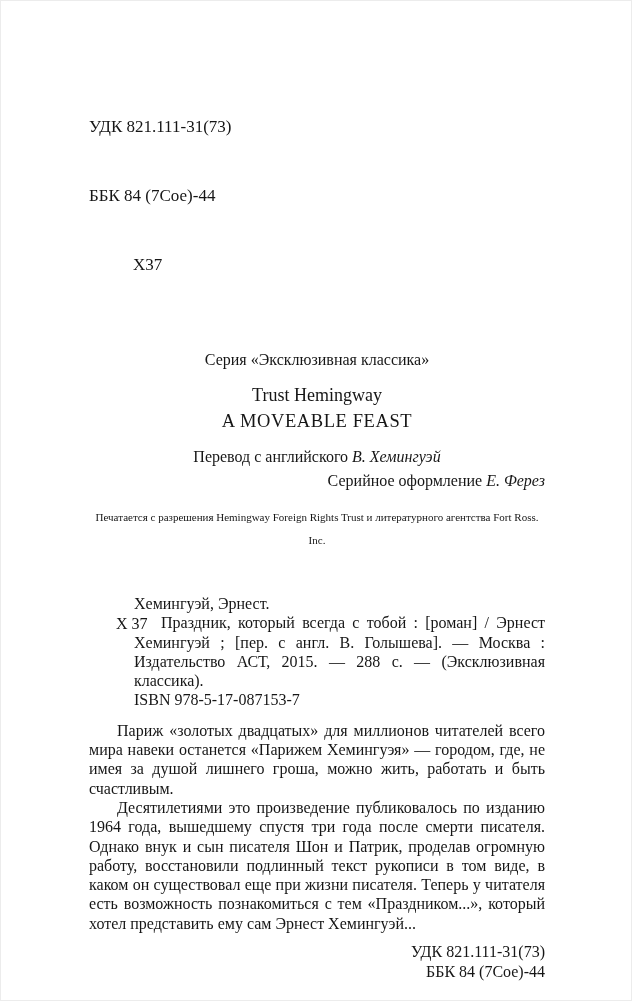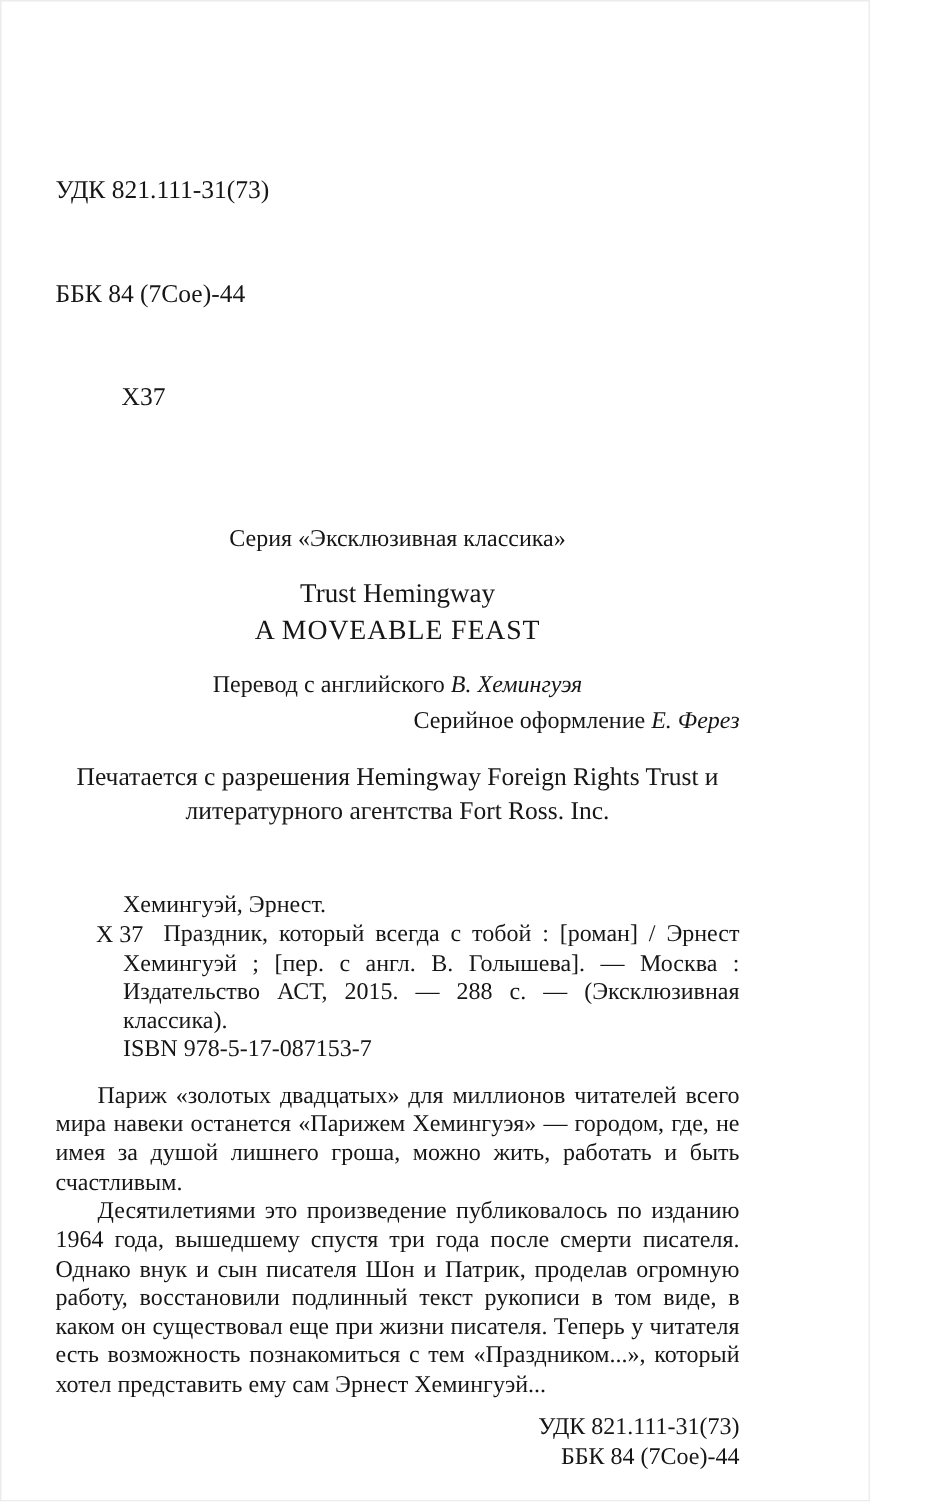--- a/index.html
+++ b/index.html
@@ -4,35 +4,35 @@
 <style>
   * { margin: 0; padding: 0; box-sizing: border-box; }
   html, body { background: #ffffff; }
   body {
     width: 632px; height: 1001px;
     font-family: "Liberation Serif", serif;
     color: #161616;
     position: relative;
   }
   .page {
-    width: 580px; height: 1001px;
+    width: 632px; height: 1001px;
     background: #ffffff;
     border: 1px solid #ececec;
-    padding: 68px 86px 0 36px;
+    padding: 68px 86px 0 88px;
     overflow: hidden;
   }
   .top-codes { font-size: 17px; line-height: 23px; white-space: pre; }
   .top-codes .author-code { padding-left: 44px; }
 
   .series { text-align: center; margin-top: 28px; font-size: 16px; line-height: 20px; }
   .author-line { text-align: center; margin-top: 14px; font-size: 18px; line-height: 23px; }
   .title-line { text-align: center; margin-top: 3px; font-size: 18.5px; line-height: 23px; letter-spacing: 0.6px; }
   .trans-line { text-align: center; margin-top: 13px; font-size: 16px; line-height: 21px; }
   .design-line { text-align: right; margin-top: 3px; font-size: 16px; line-height: 21px; }
-  .permission { text-align: center; margin-top: 15px; font-size: 17px; line-height: 23px; }
+  .permission { text-align: center; margin-top: 15px; font-size: 11px; line-height: 23px; }
 
   .catalog { margin-top: 42px; font-size: 16px; line-height: 19.3px; }
   .catalog-author { font-weight: normal; margin-left: 45px; }
   .catalog-entry {
     position: relative;
     margin-left: 45px;
     text-align: justify;
     text-indent: 27px;
   }
   .catalog-code { position: absolute; left: -45px; top: 1px; }
@@ -54,21 +54,21 @@
     <div class="author-code">Х37</div>
   </div>
 
   <div class="series">Серия «Эксклюзивная классика»</div>
 
   <div class="author-line">Trust Hemingway</div>
   <div class="title-line">A MOVEABLE FEAST</div>
 
   <div class="trans-line">
     <span>Перевод с английского</span>
-    <i>В. Хемингуэя</i>
+    <i>В. Хемингуэй</i>
   </div>
   <div class="design-line">
     <span>Серийное оформление</span>
     <i>Е. Ферез</i>
   </div>
 
   <div class="permission">Печатается с разрешения Hemingway Foreign Rights Trust и литературного агентства Fort Ross. Inc.</div>
 
   <div class="catalog">
     <div class="catalog-author">Хемингуэй, Эрнест.</div>

